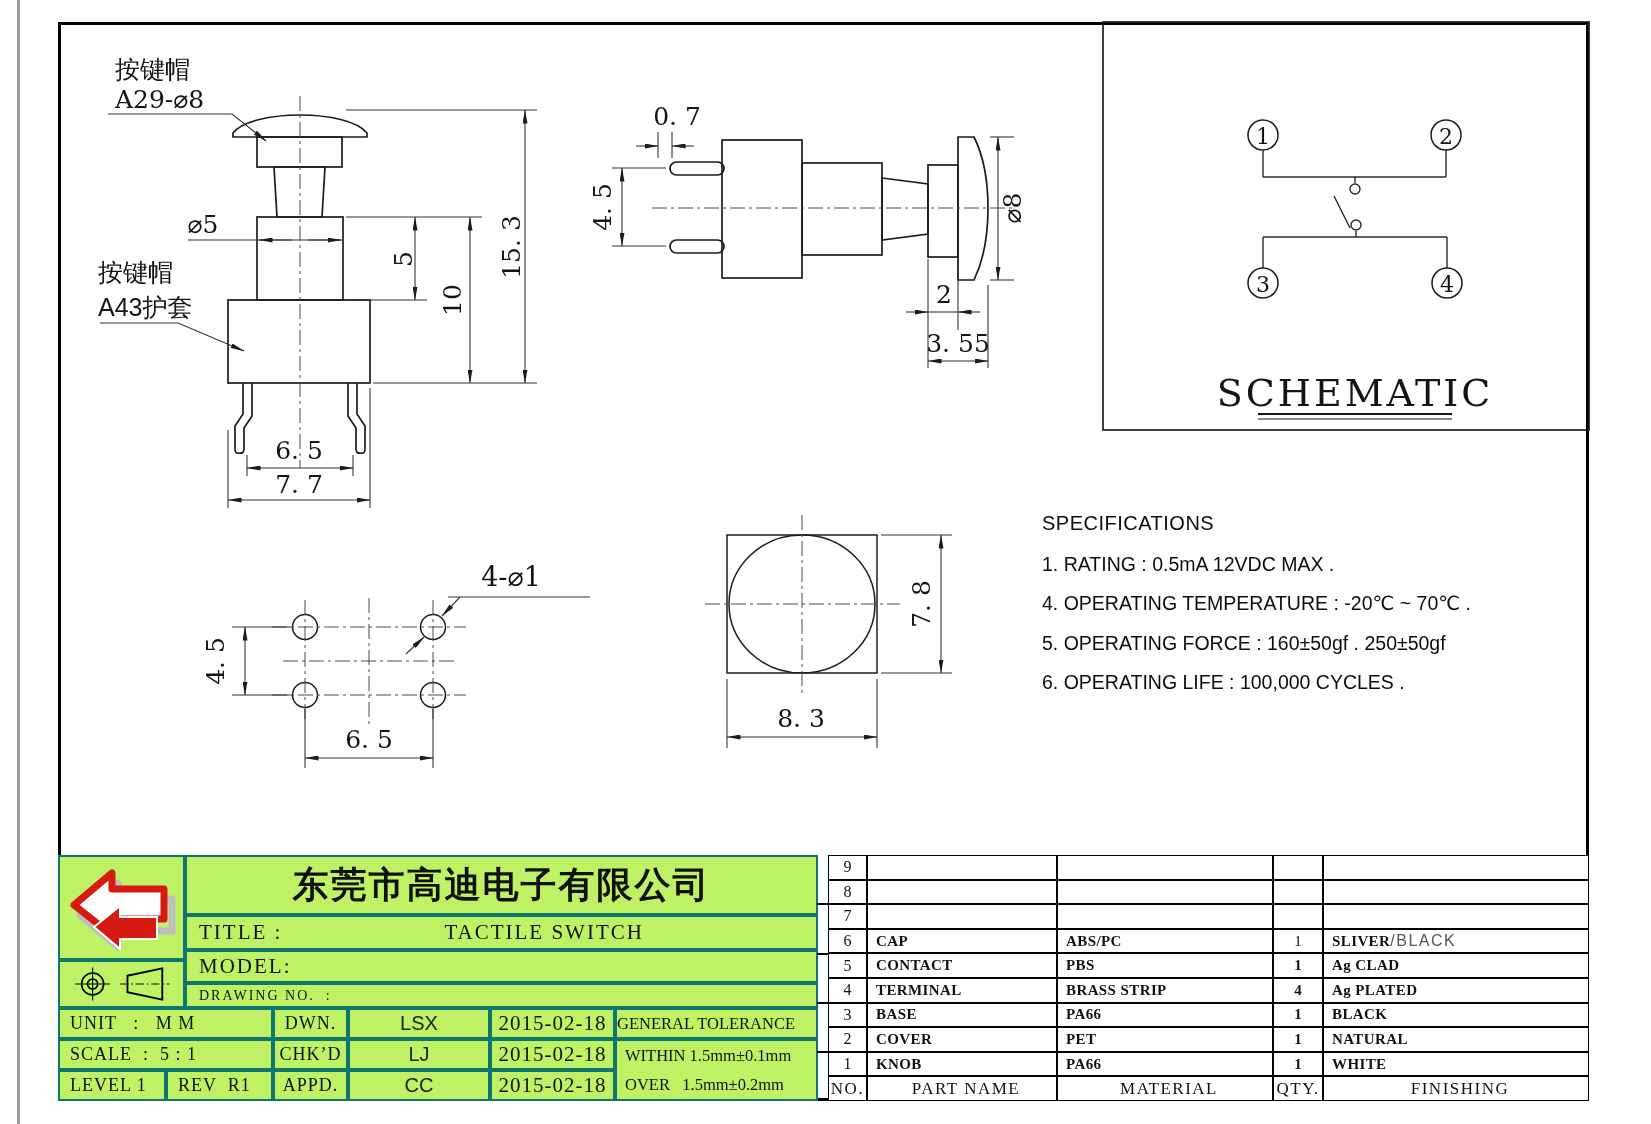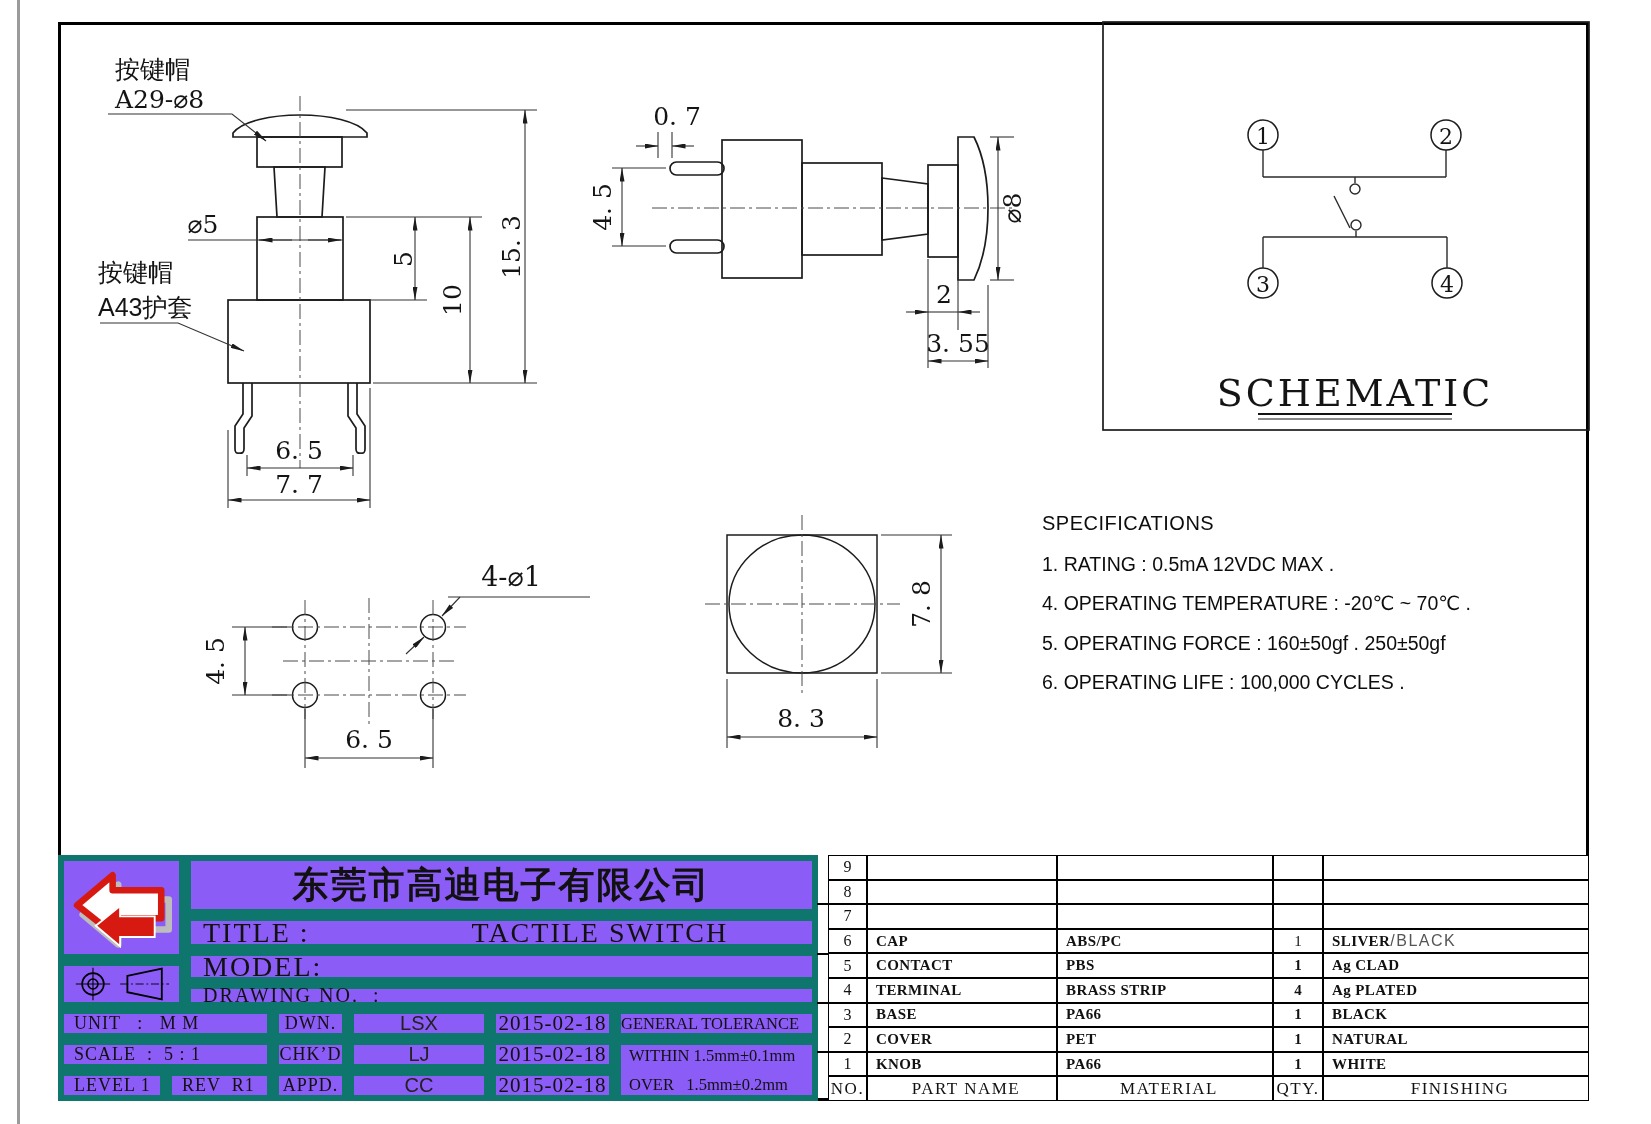--- a/index.html
+++ b/index.html
@@ -18,23 +18,23 @@
   .dl{fill:none;stroke:#333;stroke-width:1.1;}
   .wire{fill:none;stroke:#2a2a2a;stroke-width:1.4;}
   .cl{fill:none;stroke:#4a4a4a;stroke-width:1;stroke-dasharray:15 4 3 4;}
   
   .specs{position:absolute;left:1042px;top:512px;width:560px;
          font-family:"Liberation Sans","DejaVu Sans",sans-serif;color:#0d0d0d;}
   .specs .hd{font-size:20px;letter-spacing:0.5px;}
   .spec-item{margin-top:17.5px;font-size:19.5px;line-height:22px;white-space:pre;}
   
   .tb{position:absolute;left:58px;top:855px;width:1531px;height:246px;}
-  .cell{position:absolute;border:6px solid #0f766e;box-sizing:border-box;display:flex;align-items:center;background:#8b5cf6;}
+  .cell{position:absolute;border:2px solid #0f766e;box-sizing:border-box;display:flex;align-items:center;background:#bef264;}
   .company{justify-content:center;font-family:"Liberation Sans",sans-serif;font-weight:bold;font-size:36px;letter-spacing:2px;}
-  .lbl{font-size:28px;letter-spacing:2px;padding-left:12px;white-space:pre;}
+  .lbl{font-size:21px;letter-spacing:2px;padding-left:12px;white-space:pre;}
   .lbl-sm{font-size:18px;padding-left:10px;white-space:pre;letter-spacing:1px;}
   .ctr{justify-content:center;}
   .sig{font-family:"Liberation Sans",sans-serif;font-size:20px;color:#222;}
   .date{font-size:21px;letter-spacing:1px;}
   .tol{font-size:16.5px;padding-left:0;white-space:pre;}
   .tolbody{flex-direction:column;align-items:flex-start;justify-content:center;}
   .tolbody div{font-size:16.5px;line-height:29px;padding-left:8px;white-space:pre;}
   
   .bom{position:absolute;left:770px;top:0;width:761px;height:246px;display:grid;
        grid-template-columns:39px 190px 216px 50px 266px;grid-auto-rows:24.6px;}
@@ -247,21 +247,21 @@
     <div class="cell" style="left:127px;top:60px;width:633px;height:35px;">
       <span class="lbl">TITLE :</span>
       <span class="lbl" style="margin-left:150px;">TACTILE SWITCH</span>
     </div>
 
     <div class="cell" style="left:127px;top:95px;width:633px;height:33px;">
       <span class="lbl">MODEL:</span>
     </div>
 
     <div class="cell" style="left:127px;top:128px;width:633px;height:25px;">
-      <span class="lbl" style="font-size:20px;">DRAWING NO.  :</span>
+      <span class="lbl" style="font-size:14px;">DRAWING NO.  :</span>
     </div>
 
     <div class="cell" style="left:0;top:153px;width:215px;height:31px;">
       <span class="lbl-sm">UNIT   :   M M</span>
     </div>
     <div class="cell ctr" style="left:215px;top:153px;width:75px;height:31px;">
       <span class="lbl-sm" style="padding-left:0;">DWN.</span>
     </div>
     <div class="cell ctr" style="left:290px;top:153px;width:142px;height:31px;">
       <span class="sig">LSX</span>

